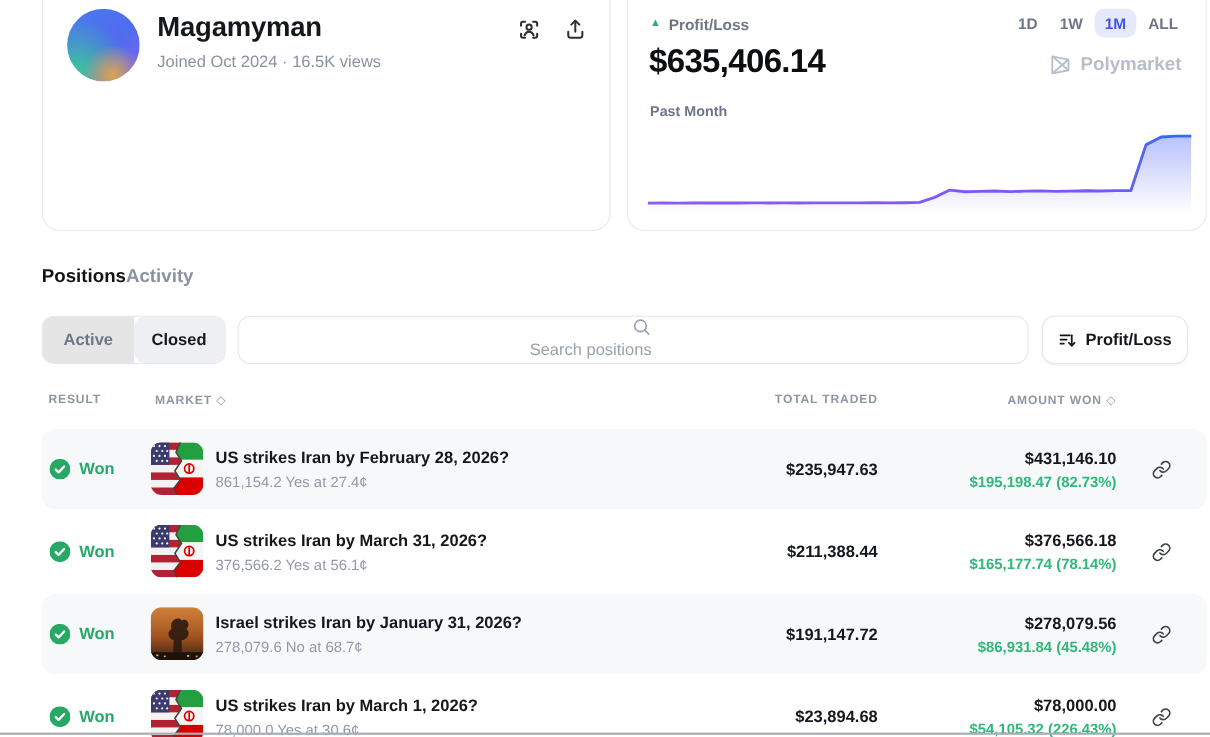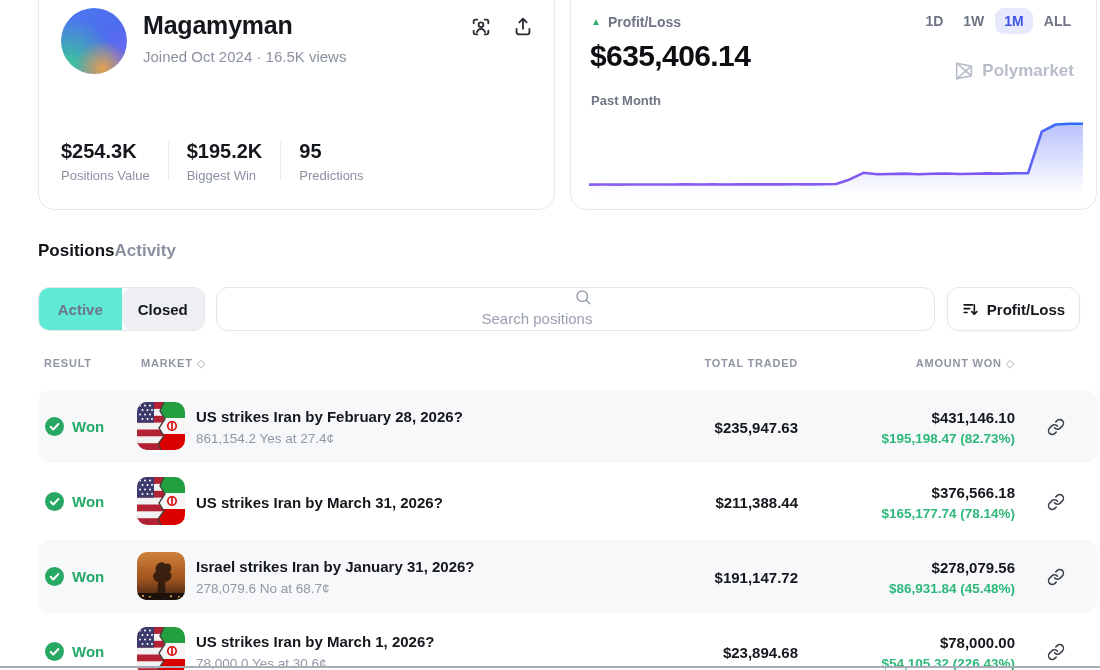--- a/index.html
+++ b/index.html
@@ -32,35 +32,35 @@
 
   
   .pl-label { position:absolute; left:20px; top:27px; display:flex; align-items:center; gap:7px;
               font-size:14px; font-weight:600; color:#6e7584; }
   .tri-up { font-size:10px; color:#2eae6e; line-height:1; }
   .ranges { position:absolute; right:16px; top:21px; display:flex; align-items:center; gap:2px; }
   .range { font-size:14px; font-weight:700; color:#6e7584; padding:5px 9px; border-radius:9px; cursor:pointer; }
   .range.selected { background:#e6e9fb; color:#4053e8; }
   .pl-value { position:absolute; left:19px; top:52px; font-size:30px; font-weight:800; color:#0c0e12; letter-spacing:-0.6px; }
   .brand { position:absolute; right:22px; top:61px; display:flex; align-items:center; gap:7px;
-           color:#b7bdc9; font-size:17px; font-weight:700;margin-top:12px; }
+           color:#b7bdc9; font-size:17px; font-weight:700; }
   .pl-period { position:absolute; left:20px; top:106px; font-size:13px; font-weight:600; color:#6e7584; }
   #pnl-chart { position:absolute; left:18px; bottom:15px; width:494px; height:78px; }
 
   
   .sec-tabs { position:absolute; left:38px; top:241px; display:flex; }
   .sec-tab { font-size:17px; font-weight:800; cursor:pointer; }
   .sec-tab.on { color:#101317; }
   .sec-tab.off { color:#8a91a0; }
 
   .segmented { position:absolute; left:38px; top:287px; width:167px; height:44px;
                border:1px solid #e3e6ea; border-radius:11px; display:flex; overflow:hidden; background:#fff; }
   .seg { flex:1; display:flex; align-items:center; justify-content:center;
          font-size:15px; font-weight:700; cursor:pointer; }
-  .seg.off { color:#6e7584; background:#5eead4; }
+  .seg.off { color:#6e7584; background:#e5e5e5; }
   .seg.on  { color:#14171c; background:#edeff3; border-radius:10px; }
 
   .search { position:absolute; left:216px; top:287px; width:719px; height:44px;
             border:1px solid #e3e6ea; border-radius:12px; background:#fff; display:flex; align-items:center;flex-direction:column; }
   .search svg { margin-left:15px; flex:0 0 auto; }
   .search input { border:none; outline:none; flex:1; margin-left:11px; font-size:15px;
                   font-family:"Liberation Sans", sans-serif; color:#33373e; background:transparent; }
   .search input::placeholder { color:#9aa1ae; }
 
   .sort-btn { position:absolute; left:947px; top:287px; width:133px; height:44px;
@@ -197,36 +197,20 @@
       </svg>
     </div>
     <div class="icon-btn" id="share-btn">
       <svg viewBox="0 0 24 24" width="22" height="22" fill="none" stroke="currentColor" stroke-width="2" stroke-linecap="round" stroke-linejoin="round">
         <path d="M12 14V3.5"></path>
           <path d="M8 7l4-4 4 4"></path>
           <path d="M5 14v3.5a2.5 2.5 0 0 0 2.5 2.5h9a2.5 2.5 0 0 0 2.5-2.5V14"></path>
       </svg>
     </div>
 
-    <div class="stats">
-      <div class="stat">
-        <div class="stat-val">$254.3K</div>
-        <div class="stat-lbl">Positions Value</div>
-      </div>
-      <div class="stat-div"></div>
-      <div class="stat">
-        <div class="stat-val">$195.2K</div>
-        <div class="stat-lbl">Biggest Win</div>
-      </div>
-      <div class="stat-div"></div>
-      <div class="stat">
-        <div class="stat-val">95</div>
-        <div class="stat-lbl">Predictions</div>
-      </div>
-    </div>
   </div>
 
   <div class="card" id="chart-card">
     <div class="pl-label">
       <span class="tri-up">▲</span>
       <span>Profit/Loss</span>
     </div>
     <div class="ranges">
       <span class="range">1D</span>
       <span class="range">1W</span>
@@ -313,20 +297,21 @@
       <svg viewBox="0 0 20 20" width="19" height="19">
           <use href="#ic-check"></use>
         </svg>
       <span class="res-txt">Won</span>
     </div>
     <svg class="mkt-img" viewBox="0 0 48 48">
         <use href="#flag-art"></use>
       </svg>
     <div class="mkt-txt">
       <div class="mkt-title">US strikes Iran by March 31, 2026?</div>
+      <div class="mkt-sub">376,566.2 Yes at 56.1¢</div>
     </div>
     <div class="tt">$211,388.44</div>
     <div class="aw">
       <div class="aw-main">$376,566.18</div>
       <div class="aw-profit">$165,177.74 (78.14%)</div>
     </div>
     <svg class="link-ic" viewBox="0 0 24 24">
         <use href="#ic-link"></use>
       </svg>
   </div>

